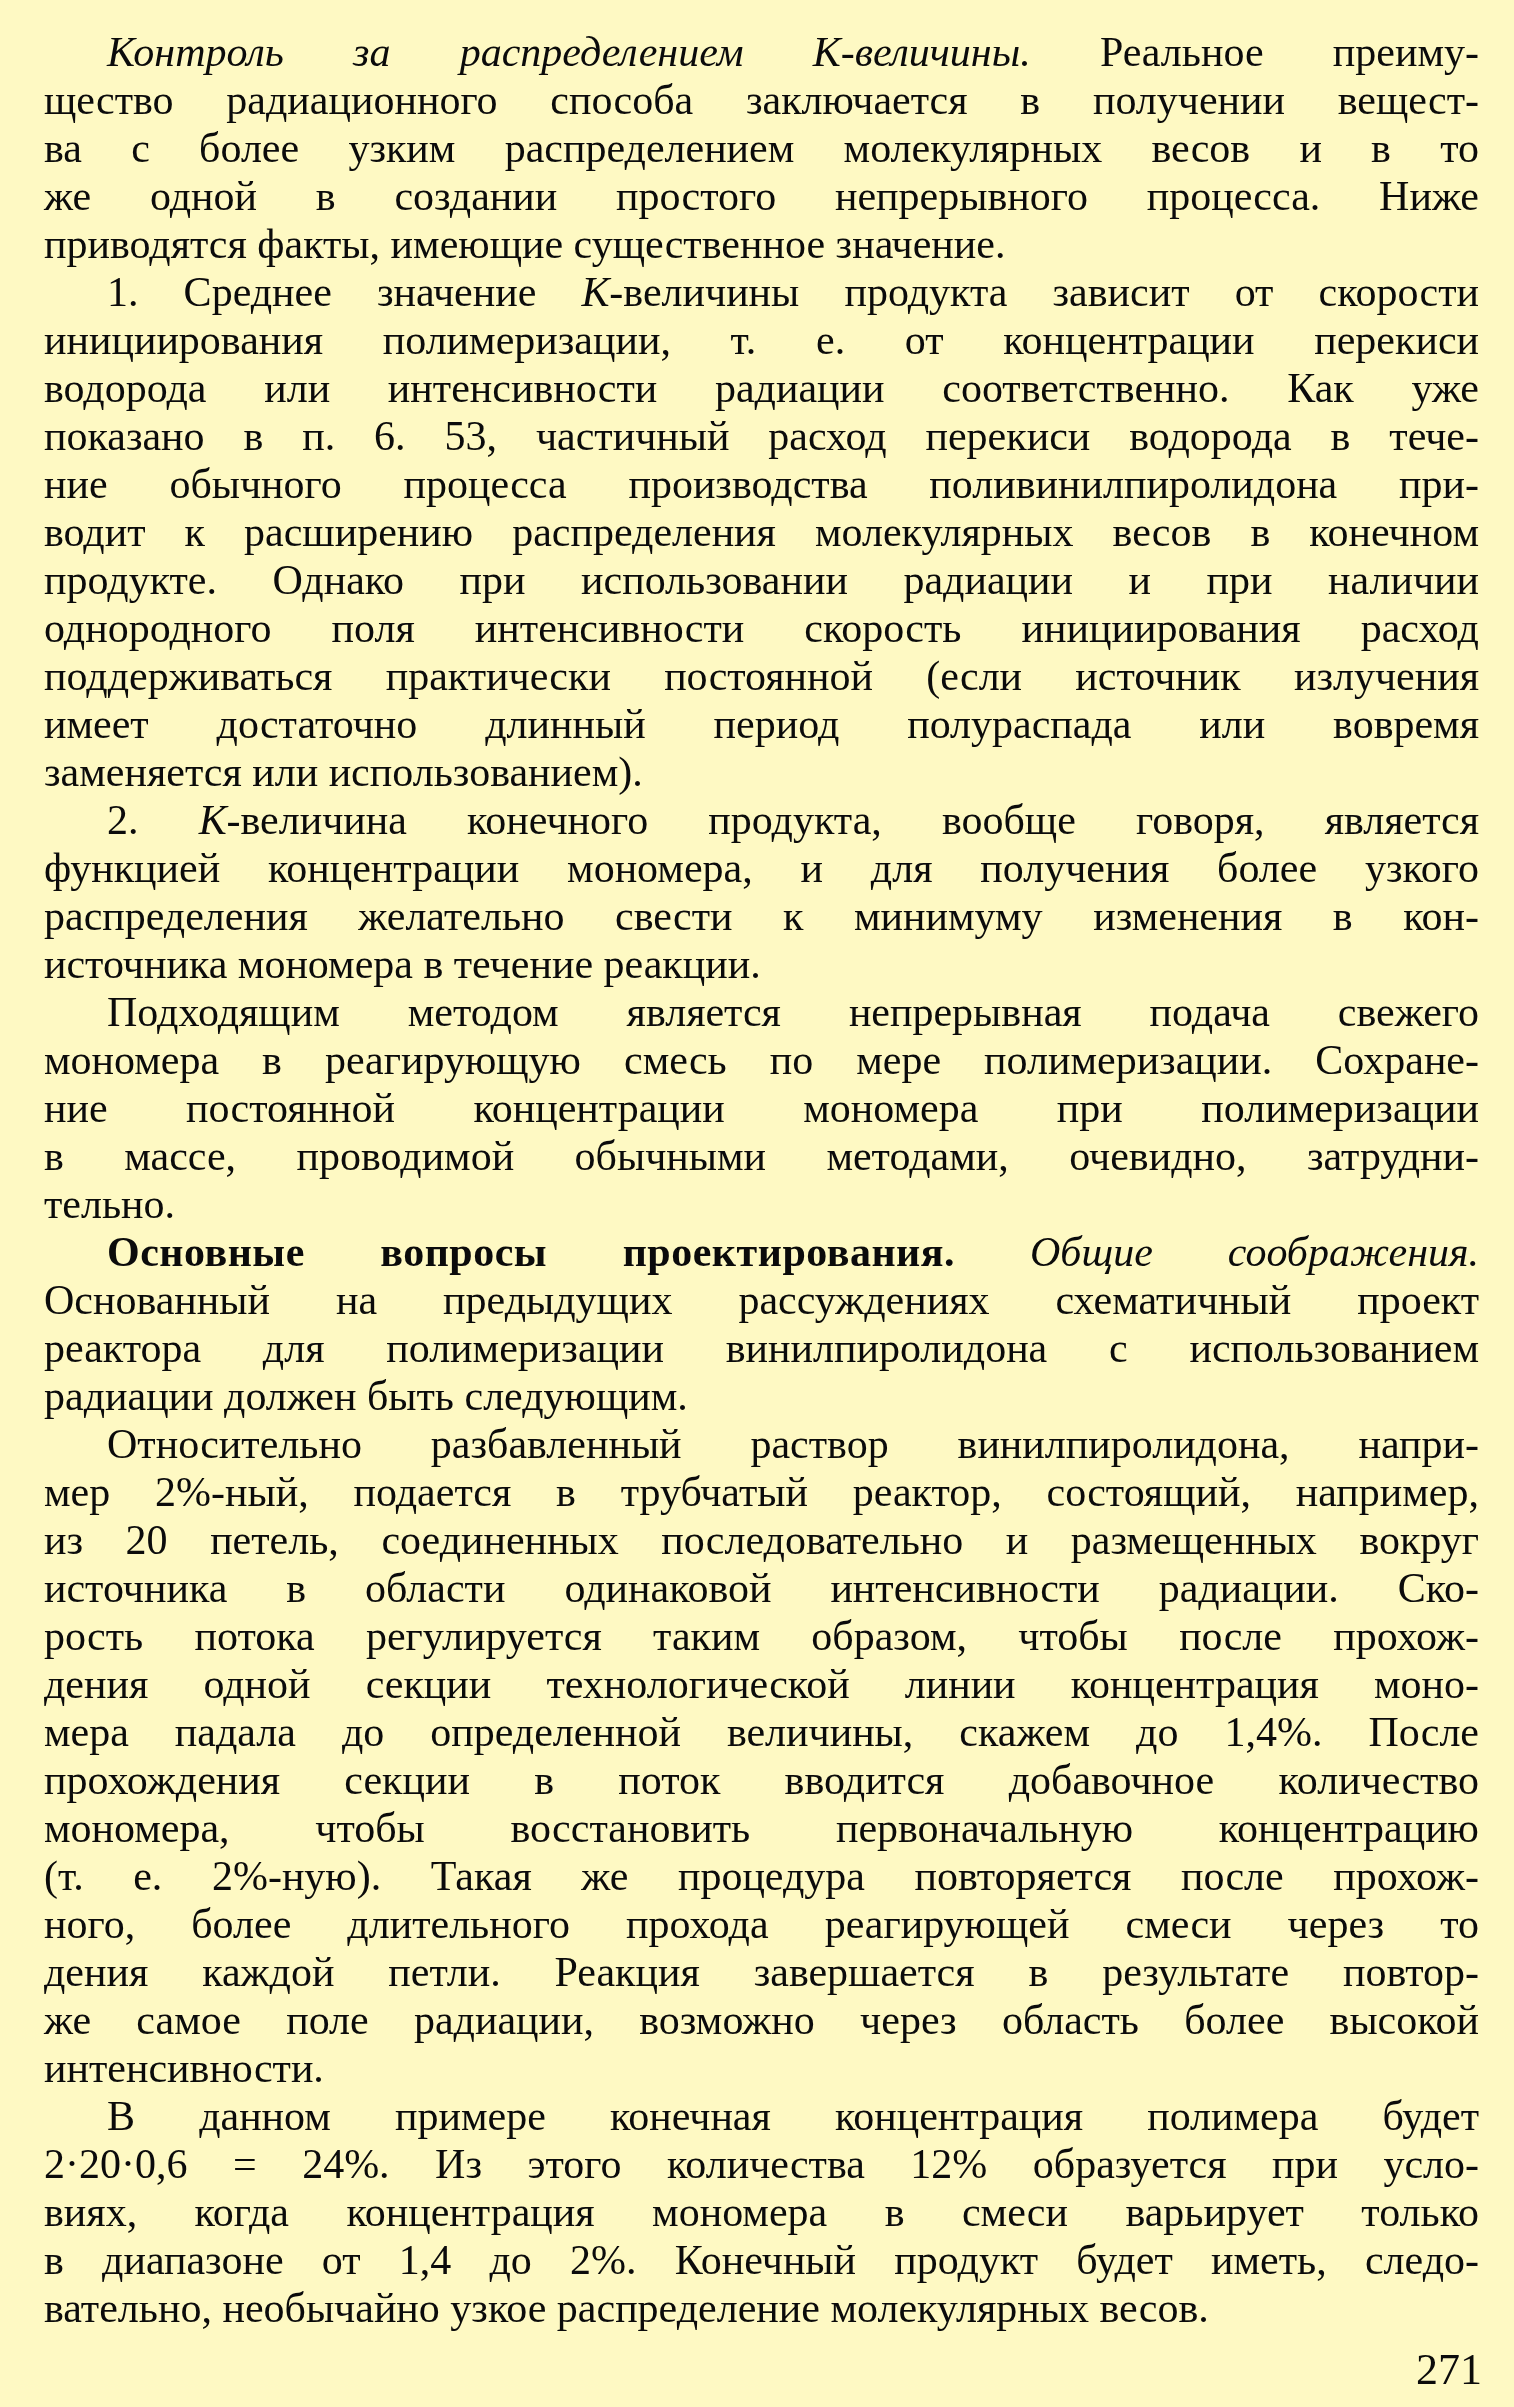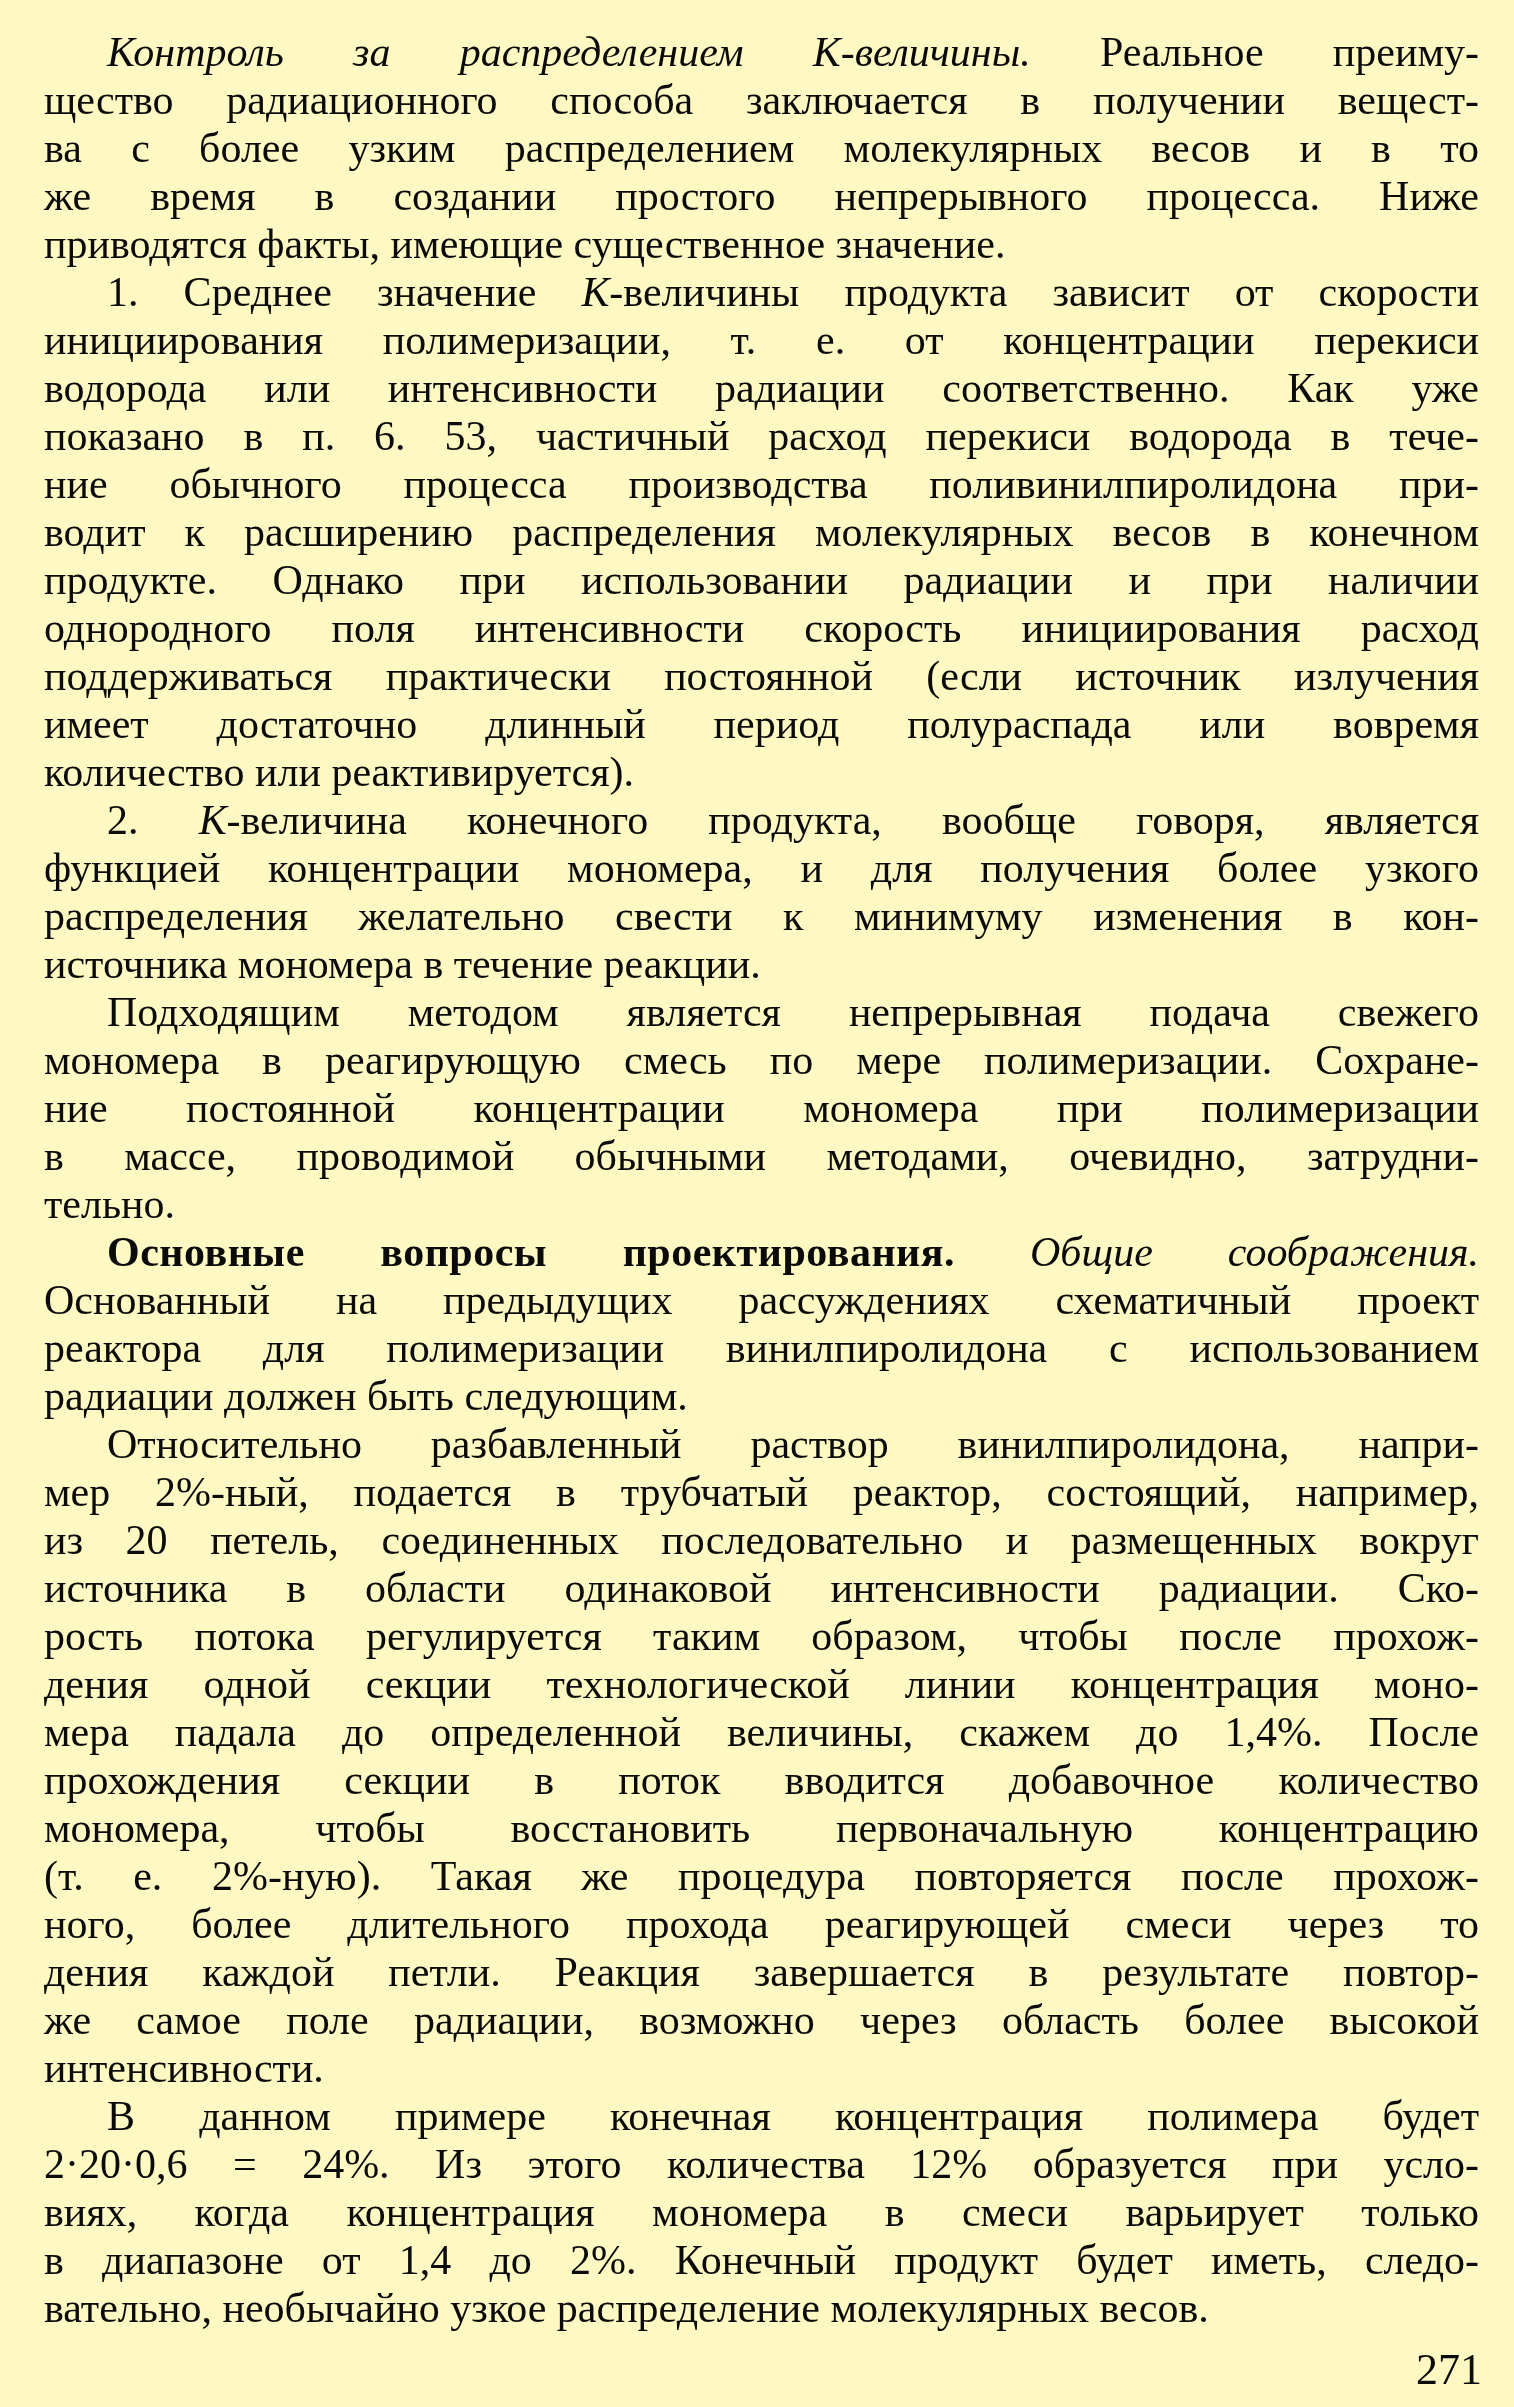--- a/index.html
+++ b/index.html
@@ -52,33 +52,33 @@
   }
 </style>
 </head>
 <body>
 
 <div class="page">
   <div class="textblock" id="textblock">
       <div class="line indent"><span class="seg-i">Контроль за распределением К-величины.</span><span class="seg-r"> Реальное преиму-</span></div>
       <div class="line"><span class="seg-r">щество радиационного способа заключается в получении вещест-</span></div>
       <div class="line"><span class="seg-r">ва с более узким распределением молекулярных весов и в то</span></div>
-      <div class="line"><span class="seg-r">же время в создании простого непрерывного процесса. Ниже</span></div>
+      <div class="line"><span class="seg-r">же одной в создании простого непрерывного процесса. Ниже</span></div>
       <div class="line end"><span class="seg-r">приводятся факты, имеющие существенное значение.</span></div>
       <div class="line indent"><span class="seg-r">1. Среднее значение </span><span class="seg-i">К</span><span class="seg-r">-величины продукта зависит от скорости</span></div>
       <div class="line"><span class="seg-r">инициирования полимеризации, т. е. от концентрации перекиси</span></div>
       <div class="line"><span class="seg-r">водорода или интенсивности радиации соответственно. Как уже</span></div>
       <div class="line"><span class="seg-r">показано в п. 6. 53, частичный расход перекиси водорода в тече-</span></div>
       <div class="line"><span class="seg-r">ние обычного процесса производства поливинилпиролидона при-</span></div>
       <div class="line"><span class="seg-r">водит к расширению распределения молекулярных весов в конечном</span></div>
       <div class="line"><span class="seg-r">продукте. Однако при использовании радиации и при наличии</span></div>
       <div class="line"><span class="seg-r">однородного поля интенсивности скорость инициирования расход</span></div>
       <div class="line"><span class="seg-r">поддерживаться практически постоянной (если источник излучения</span></div>
       <div class="line"><span class="seg-r">имеет достаточно длинный период полураспада или вовремя</span></div>
-      <div class="line end"><span class="seg-r">количество или реактивируется).</span></div>
+      <div class="line end"><span class="seg-r">заменяется или использованием).</span></div>
       <div class="line indent"><span class="seg-r">2. </span><span class="seg-i">К</span><span class="seg-r">-величина конечного продукта, вообще говоря, является</span></div>
       <div class="line"><span class="seg-r">функцией концентрации мономера, и для получения более узкого</span></div>
       <div class="line"><span class="seg-r">распределения желательно свести к минимуму изменения в кон-</span></div>
       <div class="line end"><span class="seg-r">источника мономера в течение реакции.</span></div>
       <div class="line indent"><span class="seg-r">Подходящим методом является непрерывная подача свежего</span></div>
       <div class="line"><span class="seg-r">мономера в реагирующую смесь по мере полимеризации. Сохране-</span></div>
       <div class="line"><span class="seg-r">ние постоянной концентрации мономера при полимеризации</span></div>
       <div class="line"><span class="seg-r">в массе, проводимой обычными методами, очевидно, затрудни-</span></div>
       <div class="line end"><span class="seg-r">тельно.</span></div>
       <div class="line indent"><span class="seg-b">Основные вопросы проектирования.</span><span class="seg-i"> Общие соображения.</span></div>

